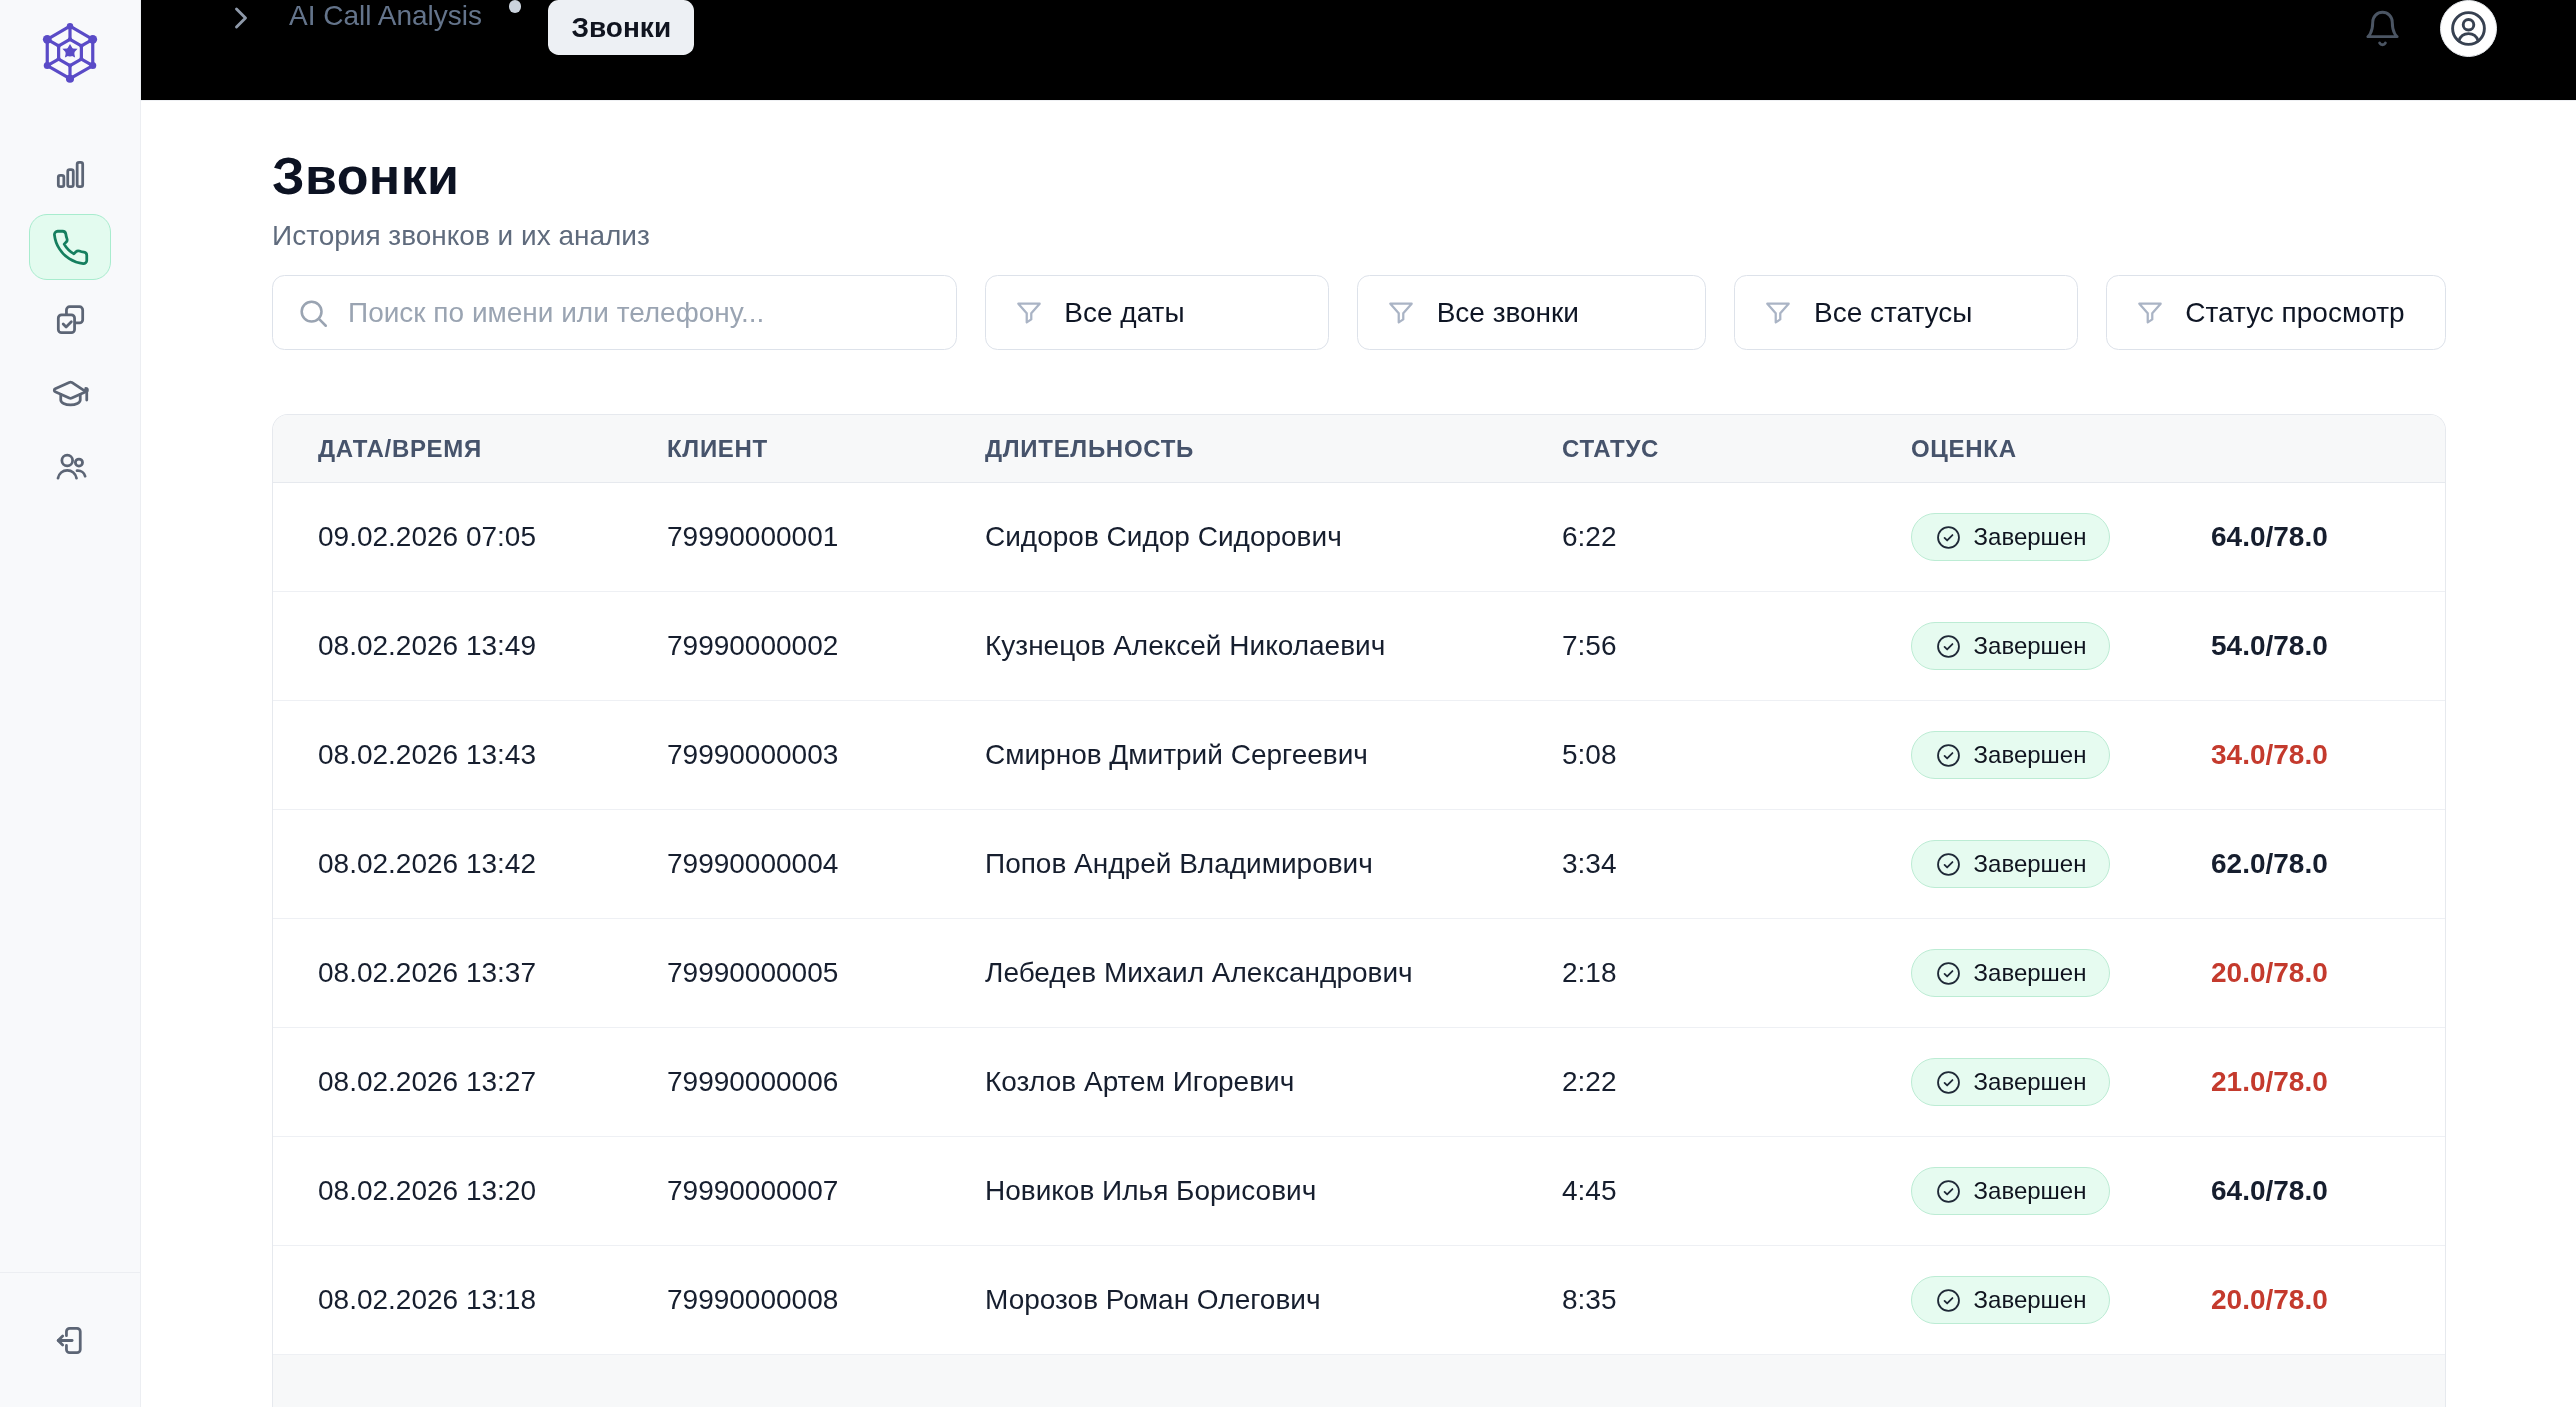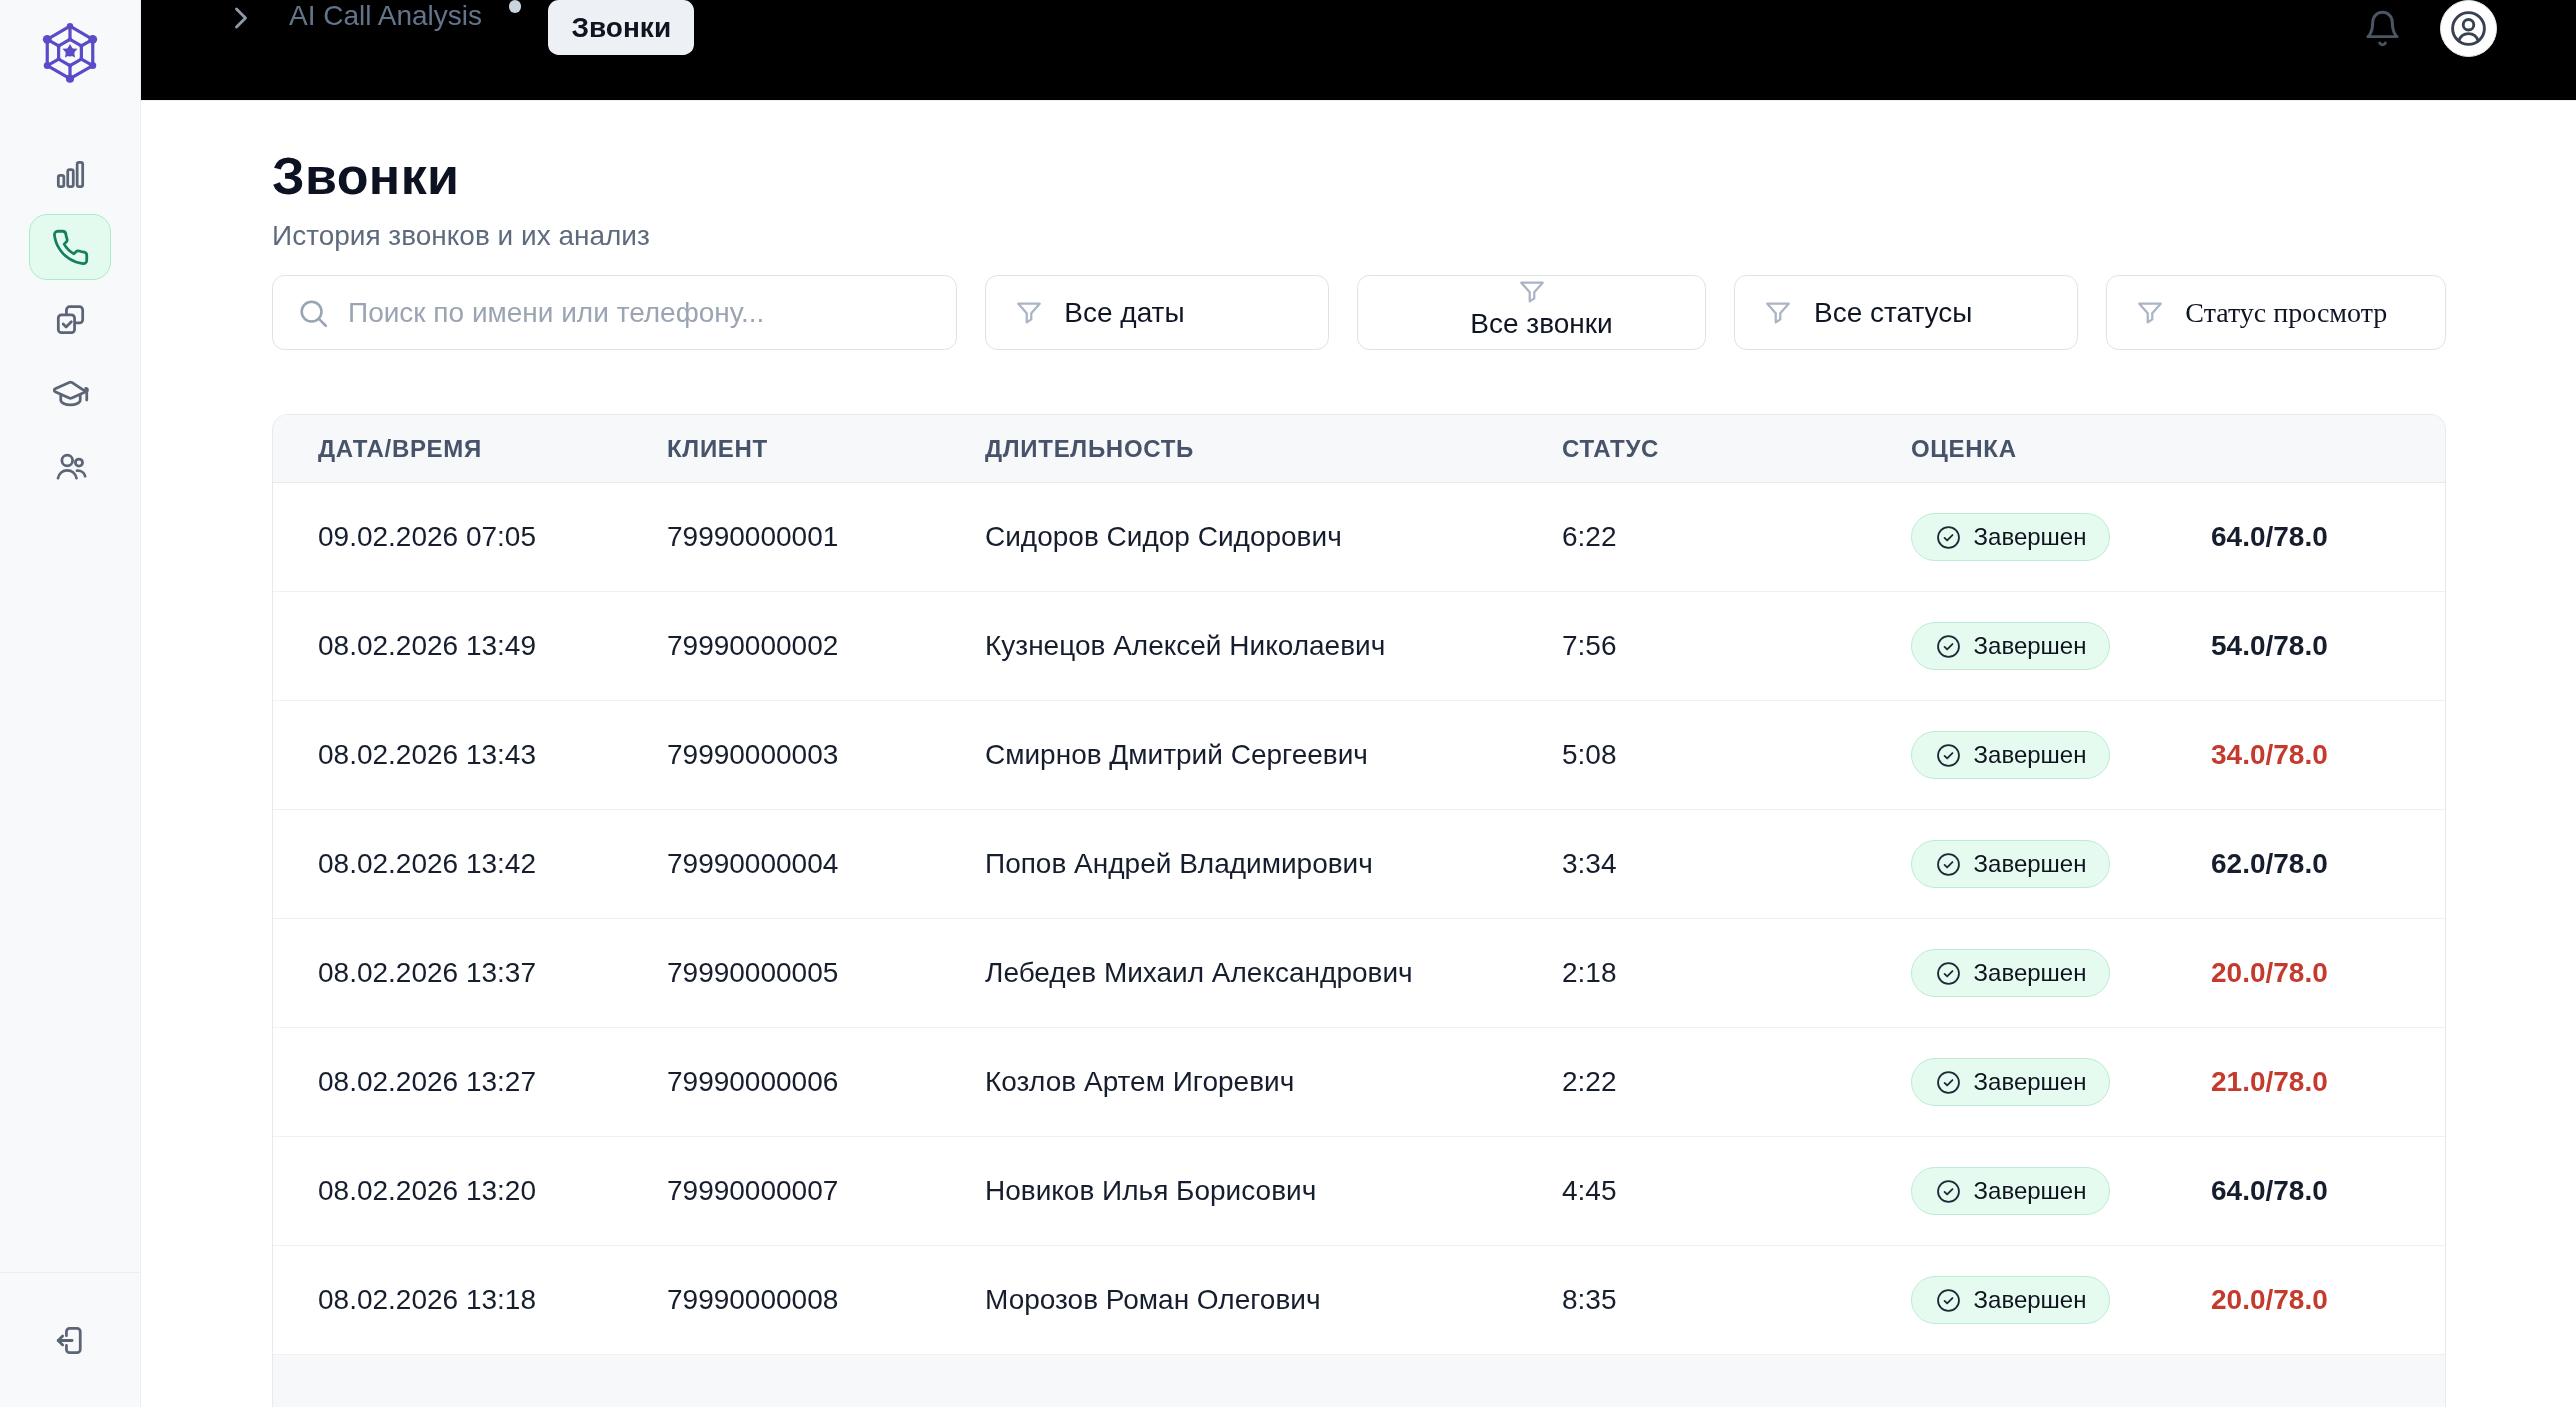--- a/index.html
+++ b/index.html
@@ -46,21 +46,21 @@
   .search-box { width:686px; height:75px; background:#fff; border:1.8px solid #dde2ea; border-radius:12.5px;
                 display:flex; align-items:center; padding:0 23px; }
   .search-box svg { width:34px; height:34px; color:#9aa4b2; flex:0 0 auto; }
   .search-box input { border:none; outline:none; background:transparent; margin-left:18px; width:100%;
                       font-size:28px; color:#10141f; font-family:inherit; }
   .search-box input::placeholder { color:#9aa4b2; }
   .filter-btn { height:75px; background:#fff; border:1.8px solid #dde2ea; border-radius:12.5px;
                 display:flex; align-items:center; padding:0 27px; cursor:pointer; overflow:hidden; white-space:nowrap; }
   .filter-btn svg { width:32px; height:32px; color:#aab4c5; flex:0 0 auto; }
   .filter-btn .lbl { margin-left:19.7px; font-size:28px; color:#0e1524; }
-  .fb-0 { width:345px; } .fb-1 { width:350px;flex-direction:column; } .fb-2 { width:344px; } .fb-3 { width:341px;font-family:Liberation Serif, serif; }
+  .fb-0 { width:345px; } .fb-1 { width:350px; } .fb-2 { width:344px; } .fb-3 { width:341px; }
 
   
   .table { margin-top:64px; border:1.8px solid #e6e9ee; border-bottom:none; border-radius:16px 16px 0 0;
            overflow:hidden; background:#fff; }
   .t-head { display:grid; grid-template-columns:349px 318px 577px 349px 300px auto;
             padding:0 45px; height:68px; align-items:center; background:#f7f8f9; border-bottom:1.8px solid #e6e9ee; }
   .t-head .th { font-size:24px; font-weight:bold; color:#46536b; letter-spacing:0.7px; text-transform:uppercase; }
   .t-row { display:grid; grid-template-columns:349px 318px 577px 349px 300px auto;
            padding:0 45px; height:109px; align-items:center; border-bottom:1.8px solid #eef0f4; background:#fff; }
   .t-row .td { font-size:28px; color:#161e2e; }

